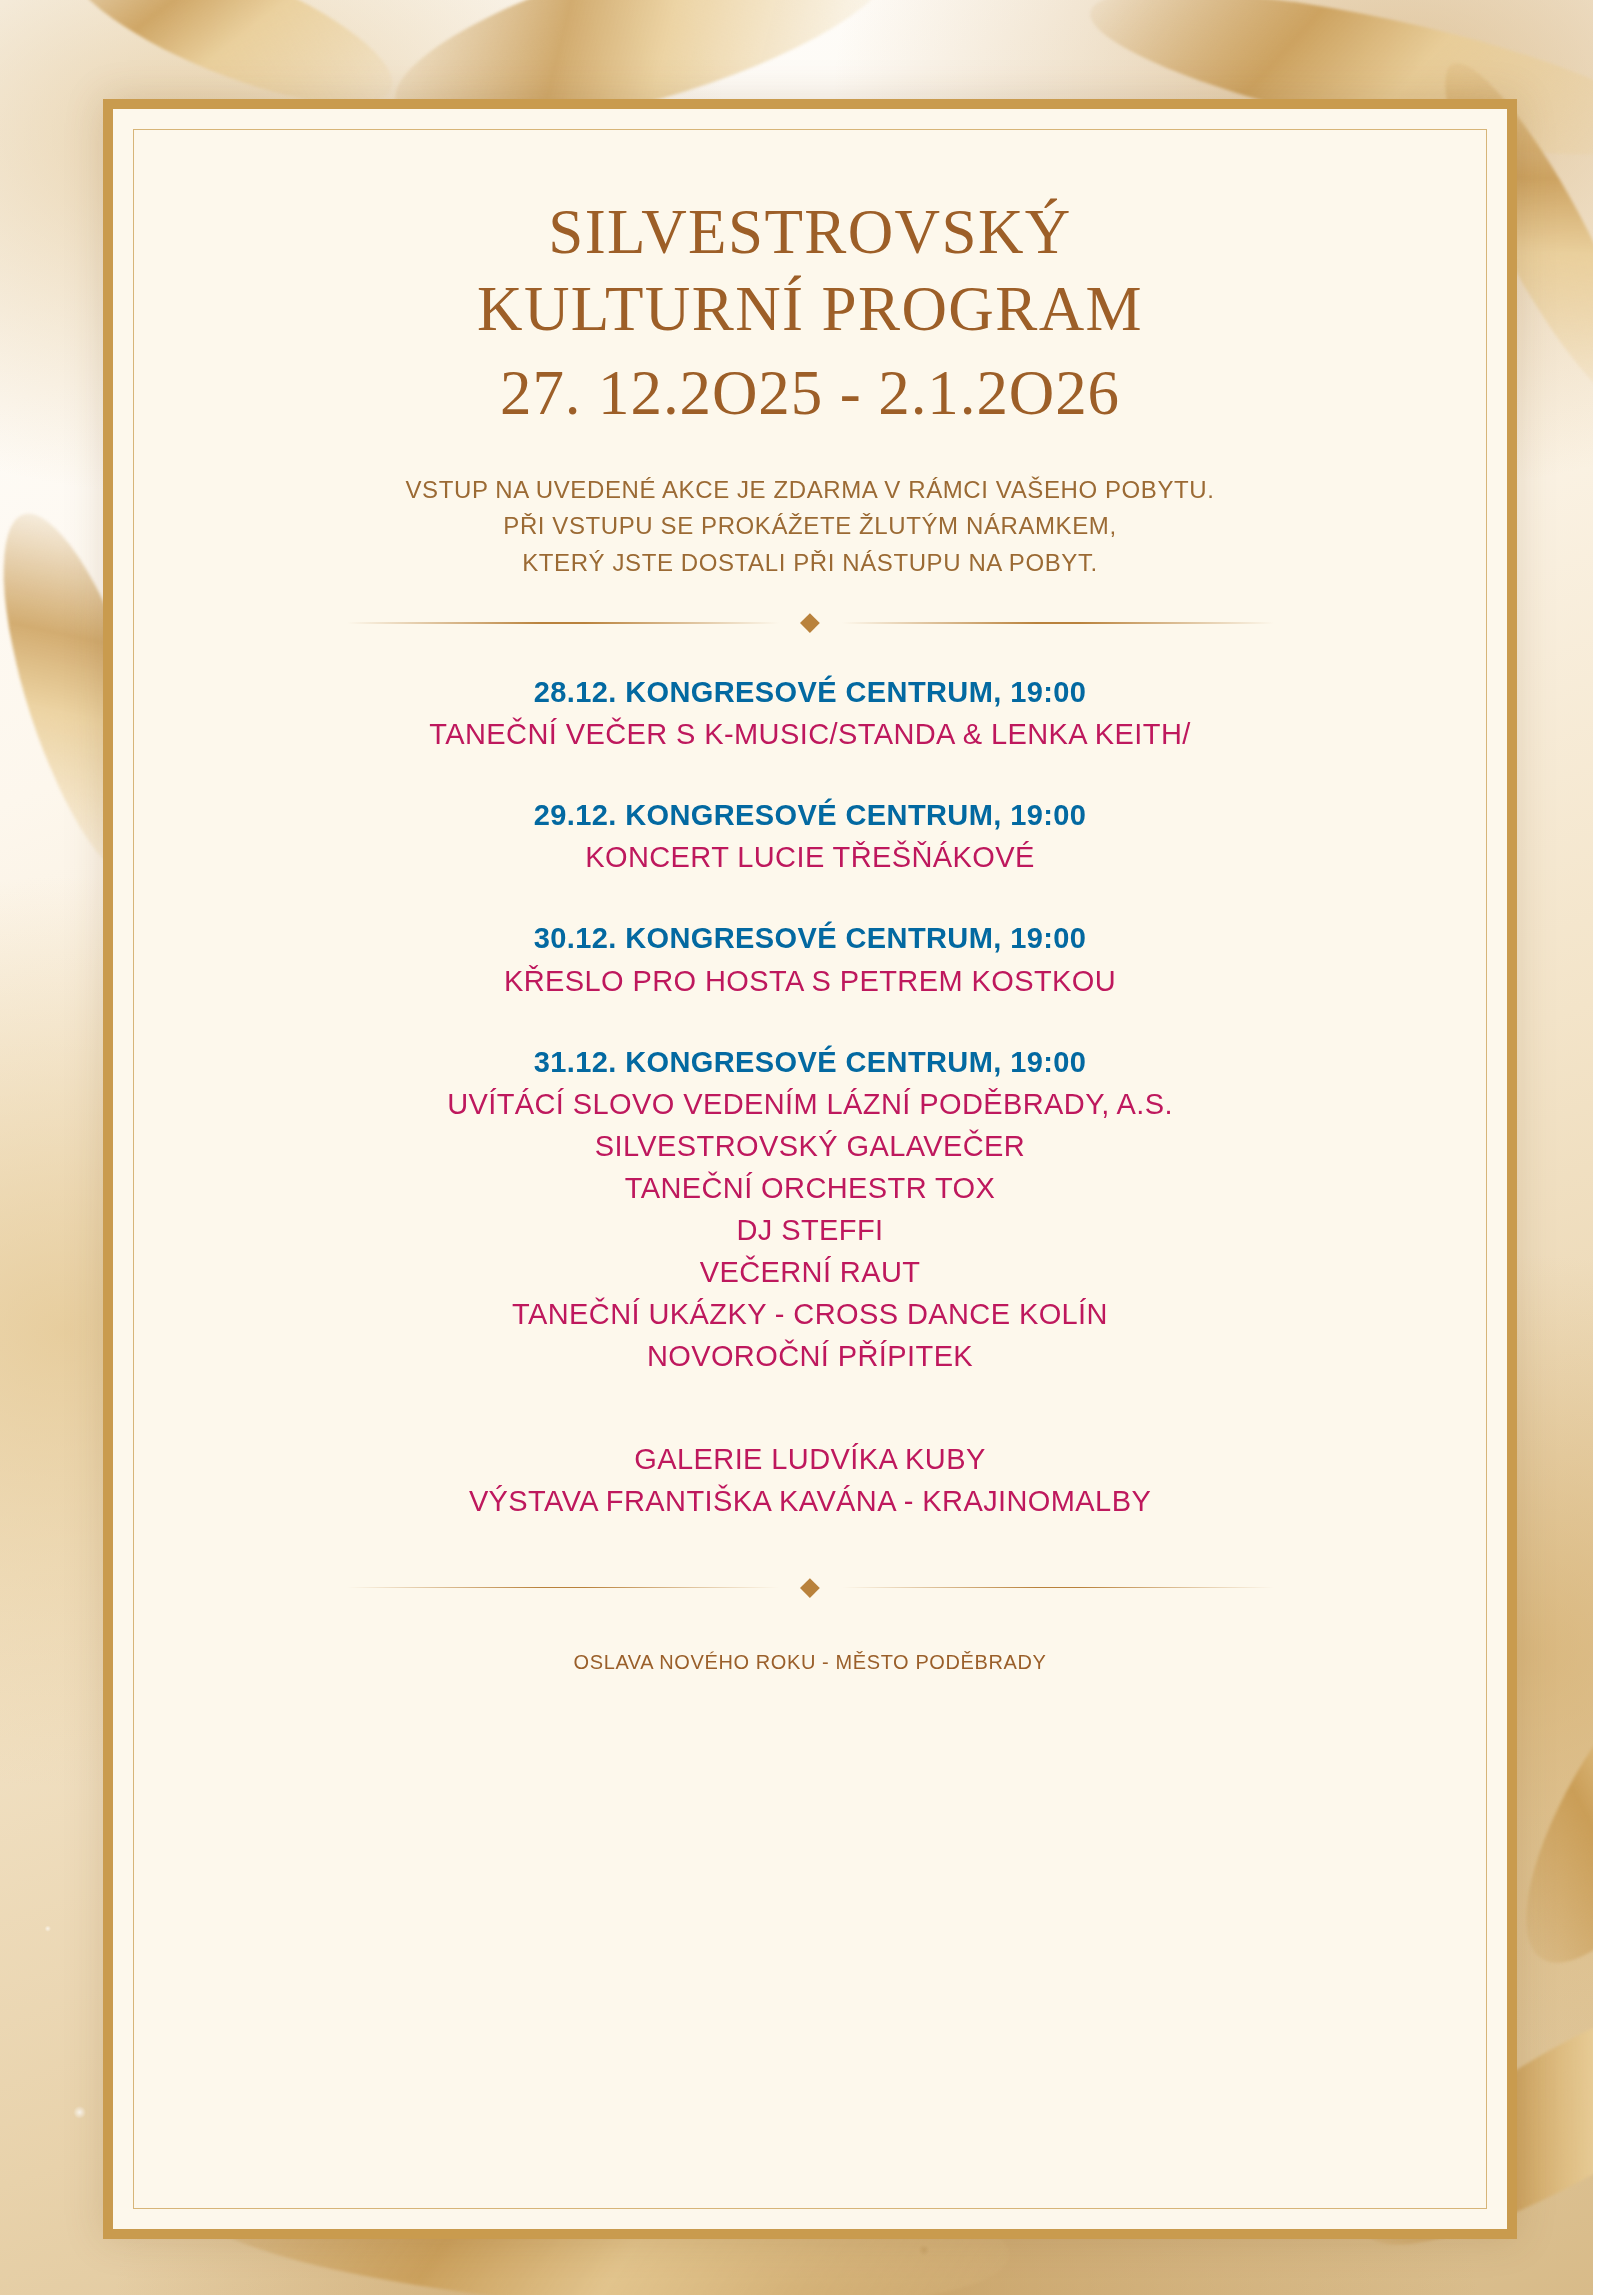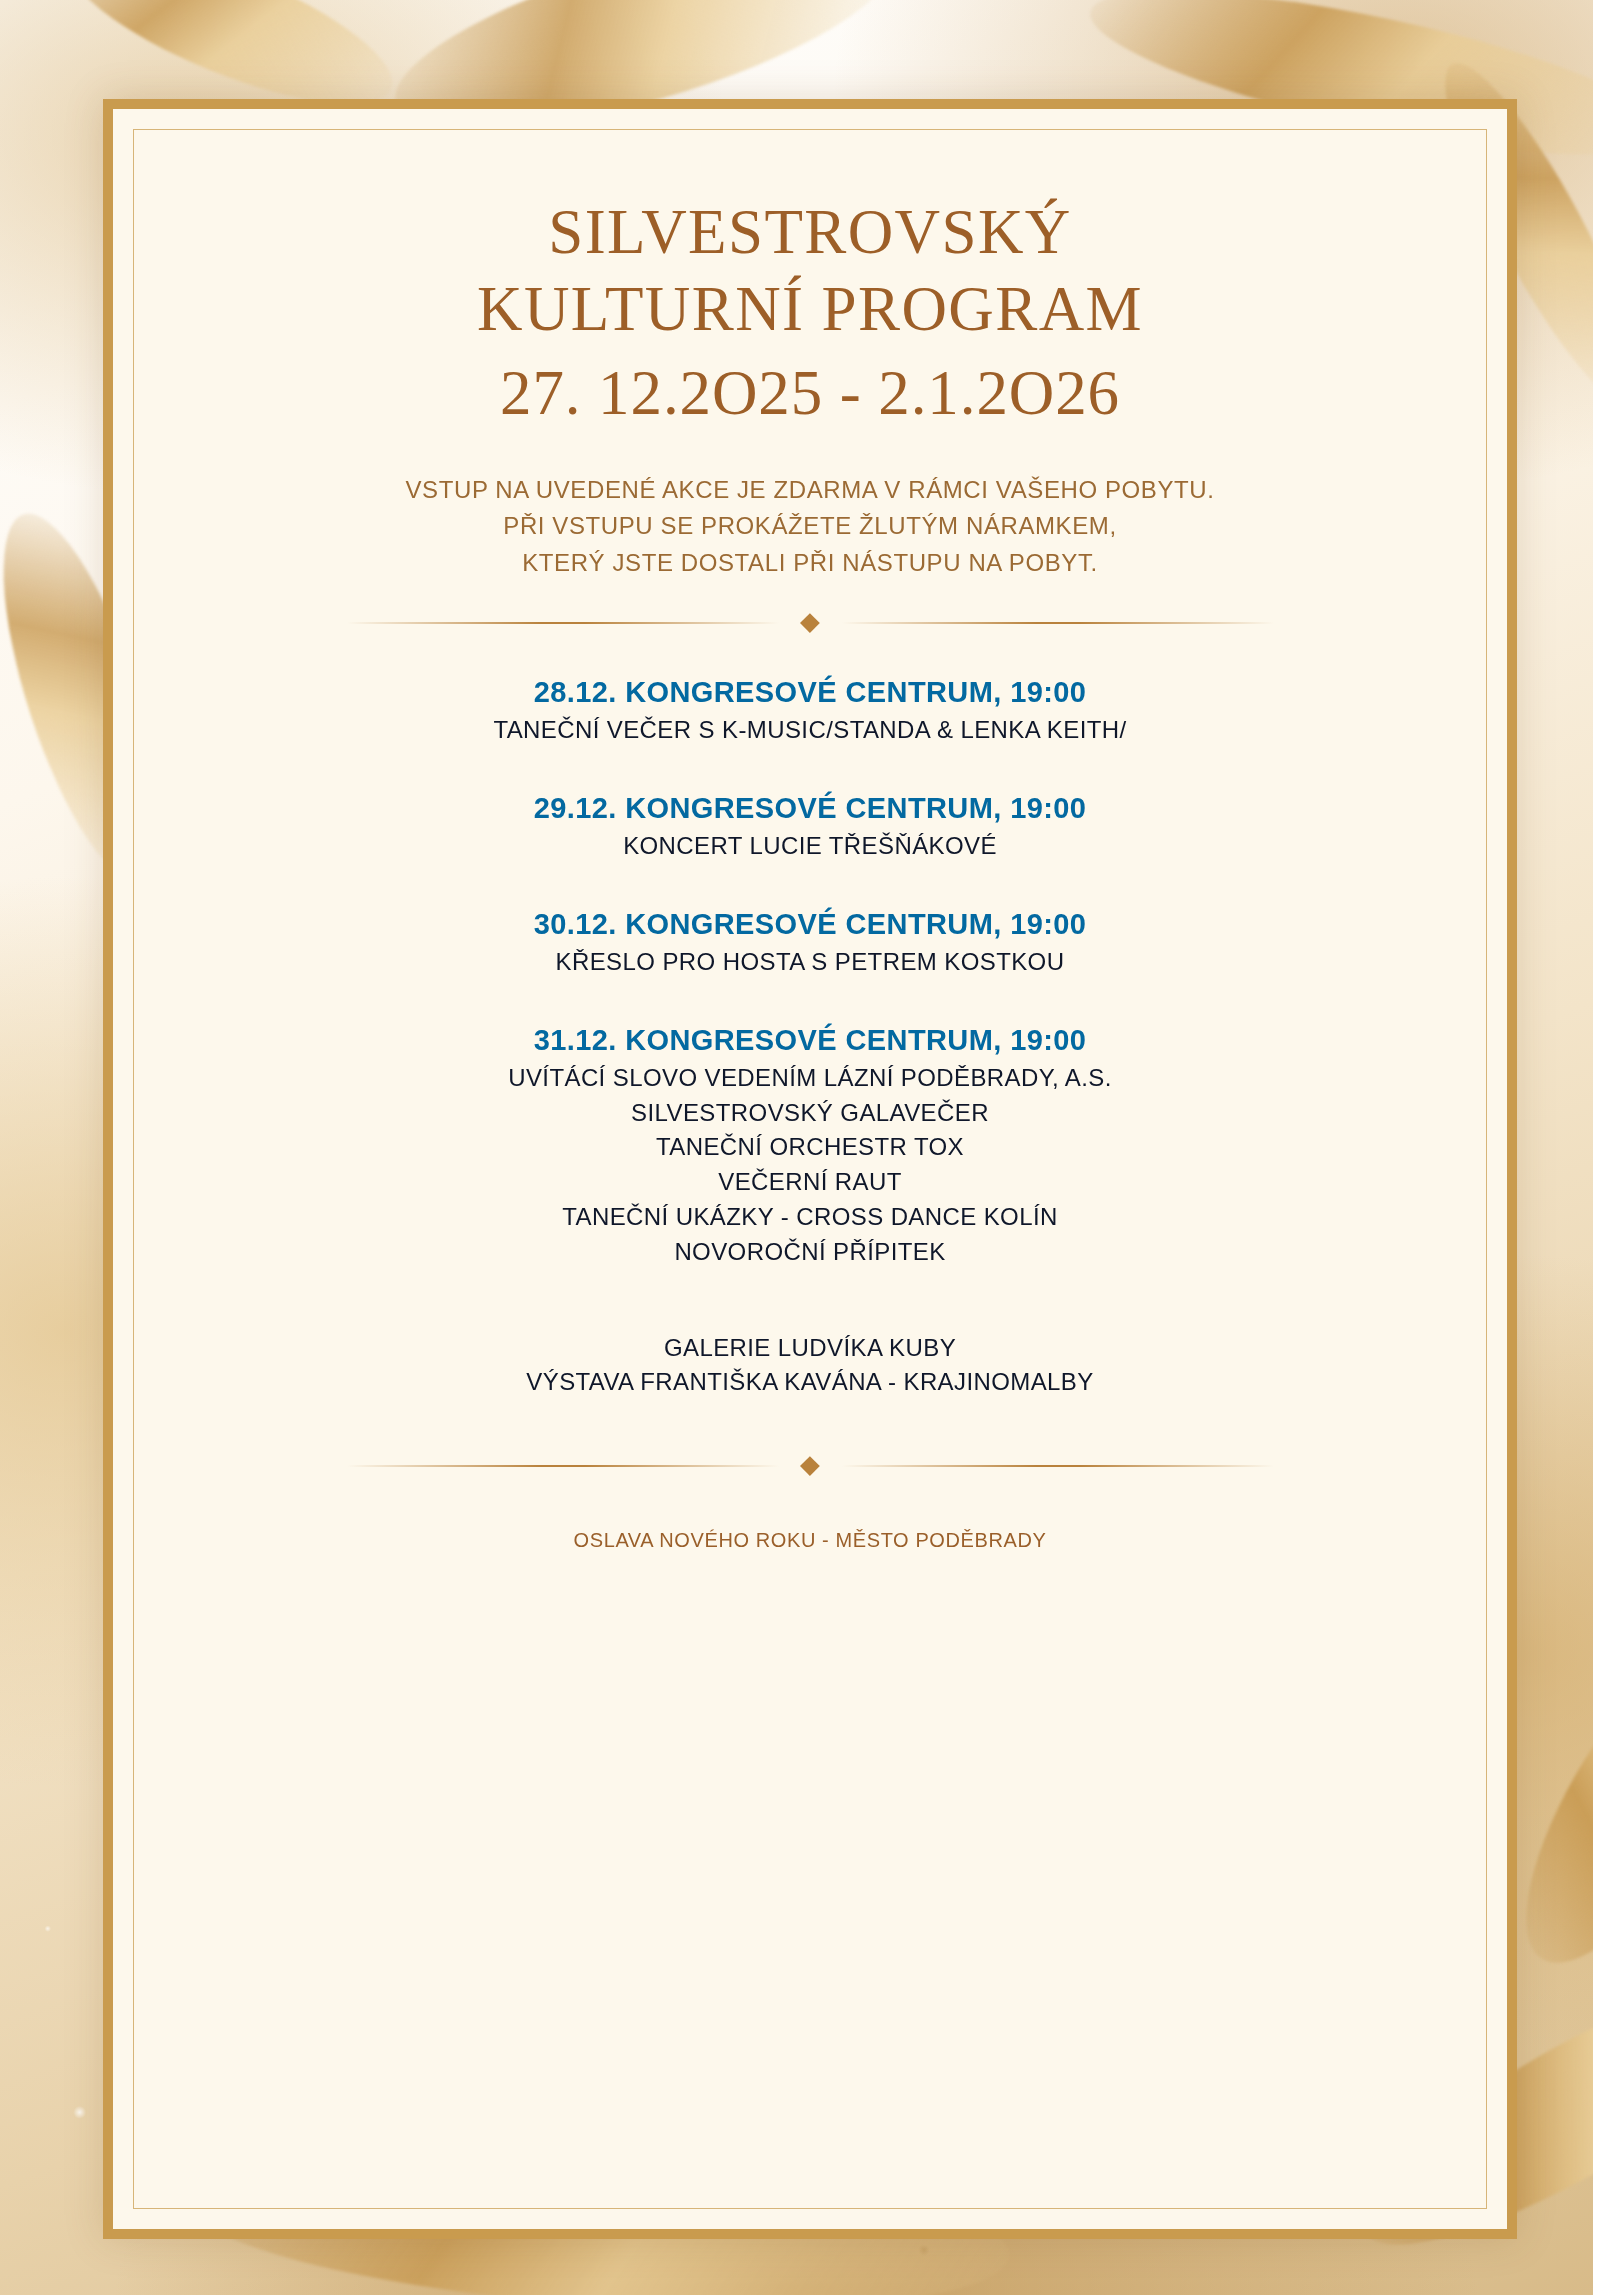--- a/index.html
+++ b/index.html
@@ -149,24 +149,24 @@
   .event-head {
     font-family: "Liberation Sans", sans-serif;
     font-size: 29px;
     font-weight: 700;
     letter-spacing: 0.4px;
     color: #0369a1;
     line-height: 1.45;
   }
   .event-line {
     font-family: "Liberation Sans", sans-serif;
-    font-size: 24px;
+    font-size: 29px;
     font-weight: 400;
     letter-spacing: 0.4px;
-    color: #0f172a;
+    color: #be185d;
     line-height: 1.45;
   }
 
   .gallery-block { margin-top: 61px; }
 
   .footer {
     margin-top: 48px;
   }
   .footer .date {
     font-family: "Liberation Sans", sans-serif;
@@ -237,20 +237,21 @@
           <div class="event-block">
             <div class="event-head">30.12. KONGRESOVÉ CENTRUM, 19:00</div>
             <div class="event-line">KŘESLO PRO HOSTA S PETREM KOSTKOU</div>
           </div>
 
           <div class="event-block">
             <div class="event-head">31.12. KONGRESOVÉ CENTRUM, 19:00</div>
             <div class="event-line">UVÍTÁCÍ SLOVO VEDENÍM LÁZNÍ PODĚBRADY, A.S.</div>
             <div class="event-line">SILVESTROVSKÝ GALAVEČER</div>
             <div class="event-line">TANEČNÍ ORCHESTR TOX</div>
+            <div class="event-line">DJ STEFFI</div>
             <div class="event-line">VEČERNÍ RAUT</div>
             <div class="event-line">TANEČNÍ UKÁZKY - CROSS DANCE KOLÍN</div>
             <div class="event-line">NOVOROČNÍ PŘÍPITEK</div>
           </div>
 
           <div class="event-block gallery-block">
             <div class="event-line">GALERIE LUDVÍKA KUBY</div>
             <div class="event-line">VÝSTAVA FRANTIŠKA KAVÁNA - KRAJINOMALBY</div>
           </div>
 

